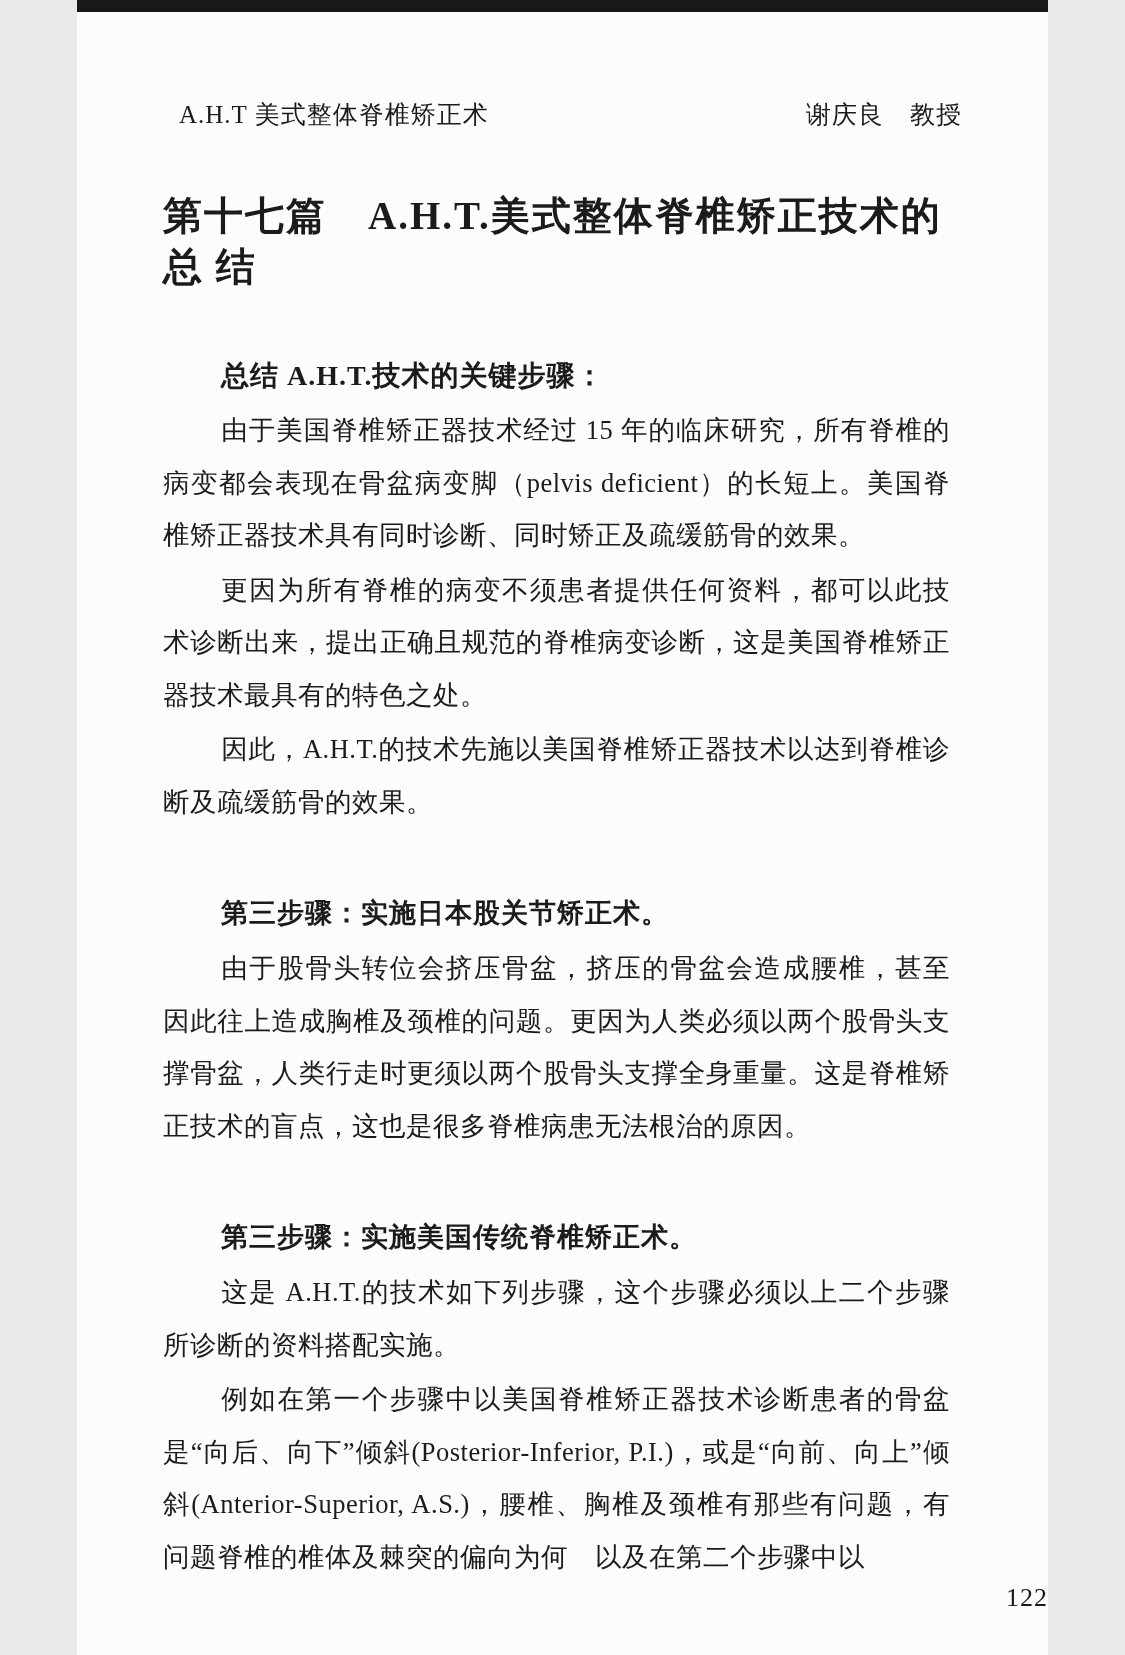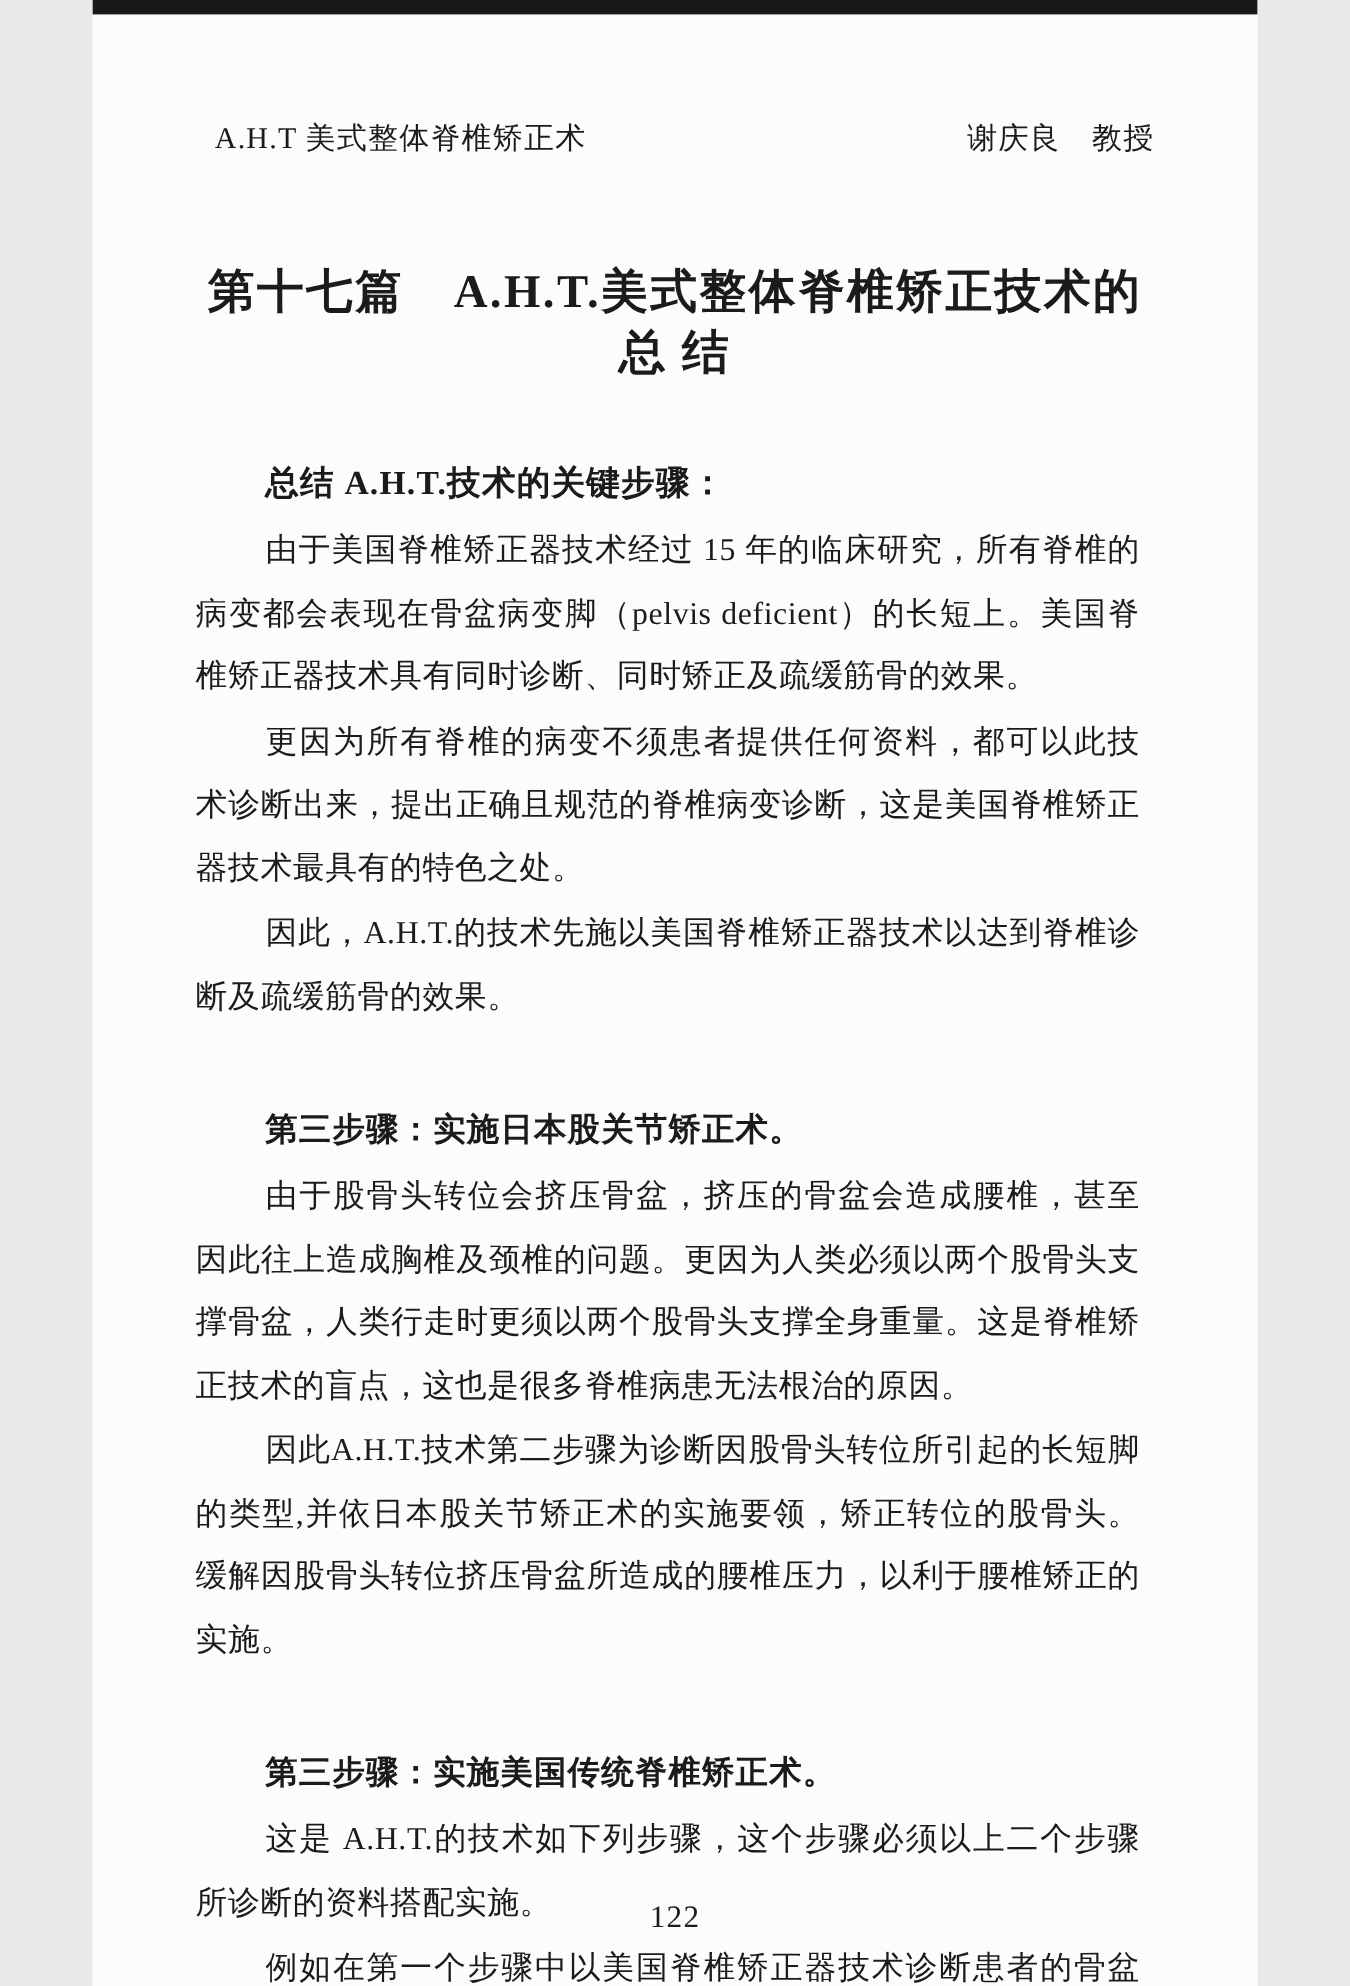--- a/index.html
+++ b/index.html
@@ -28,22 +28,22 @@
   .header {
     display: flex;
     justify-content: space-between;
     align-items: baseline;
     padding-top: 98px;
     font-size: 25px;
     letter-spacing: 1px;
   }
   .header .left { padding-left: 16px; }
   .chapter-title {
-    margin: 88px 0 0 0;
-    text-align: center;
+    margin: 60px 0 0 0;
+    text-align: left;
     font-size: 39px;
     font-weight: bold;
     letter-spacing: 2px;
     line-height: 1.3;
   }
   .intro {
     margin: 58px 0 0 0;
     font-size: 28px;
     font-weight: bold;
     text-indent: 58px;
@@ -64,21 +64,21 @@
     font-size: 26.5px;
     line-height: 52.5px;
     text-align: justify;
     text-indent: 2.2em;
     letter-spacing: 0.5px;
   }
   .page-number {
     position: absolute;
     left: 0; right: 0;
     bottom: 42px;
-    text-align: center;
+    text-align: right;
     font-size: 26px;
     letter-spacing: 1px;
   }
 </style>
 </head>
 <body>
 
 <div class="page">
   <div class="scan-edge-top"></div>
 
@@ -93,21 +93,20 @@
 
   <section>
     <p class="body-par">由于美国脊椎矫正器技术经过 15 年的临床研究，所有脊椎的病变都会表现在骨盆病变脚（pelvis deficient）的长短上。美国脊椎矫正器技术具有同时诊断、同时矫正及疏缓筋骨的效果。</p>
     <p class="body-par">更因为所有脊椎的病变不须患者提供任何资料，都可以此技术诊断出来，提出正确且规范的脊椎病变诊断，这是美国脊椎矫正器技术最具有的特色之处。</p>
     <p class="body-par">因此，A.H.T.的技术先施以美国脊椎矫正器技术以达到脊椎诊断及疏缓筋骨的效果。</p>
   </section>
 
   <section>
     <h2 class="section-heading">第三步骤：实施日本股关节矫正术。</h2>
     <p class="body-par">由于股骨头转位会挤压骨盆，挤压的骨盆会造成腰椎，甚至因此往上造成胸椎及颈椎的问题。更因为人类必须以两个股骨头支撑骨盆，人类行走时更须以两个股骨头支撑全身重量。这是脊椎矫正技术的盲点，这也是很多脊椎病患无法根治的原因。</p>
-    <p class="body-par">因此A.H.T.技术第二步骤为诊断因股骨头转位所引起的长短脚的类型,并依日本股关节矫正术的实施要领，矫正转位的股骨头。缓解因股骨头转位挤压骨盆所造成的腰椎压力，以利于腰椎矫正的实施。</p>
   </section>
 
   <section>
     <h2 class="section-heading">第三步骤：实施美国传统脊椎矫正术。</h2>
     <p class="body-par">这是 A.H.T.的技术如下列步骤，这个步骤必须以上二个步骤所诊断的资料搭配实施。</p>
     <p class="body-par">例如在第一个步骤中以美国脊椎矫正器技术诊断患者的骨盆是“向后、向下”倾斜(Posterior-Inferior, P.I.)，或是“向前、向上”倾斜(Anterior-Superior, A.S.)，腰椎、胸椎及颈椎有那些有问题，有问题脊椎的椎体及棘突的偏向为何　以及在第二个步骤中以</p>
   </section>
 
   <div class="page-number">122</div>
 </div>

